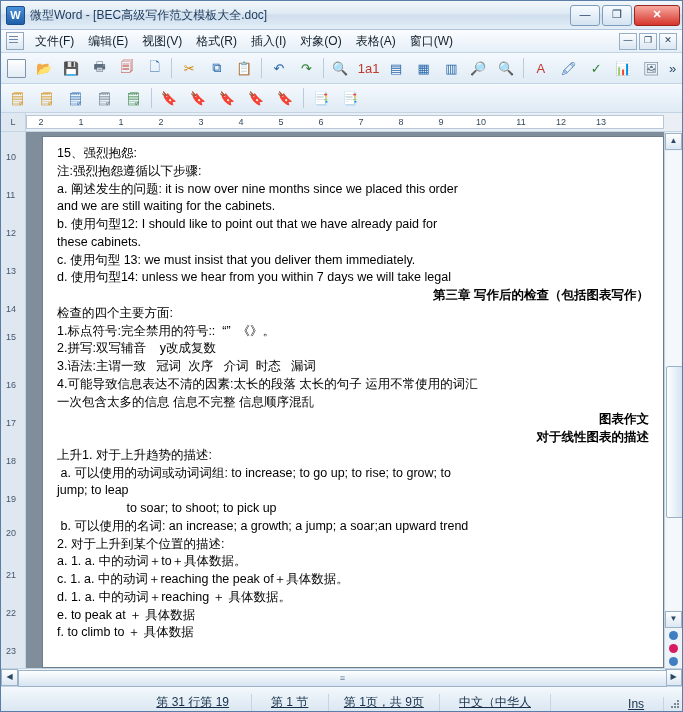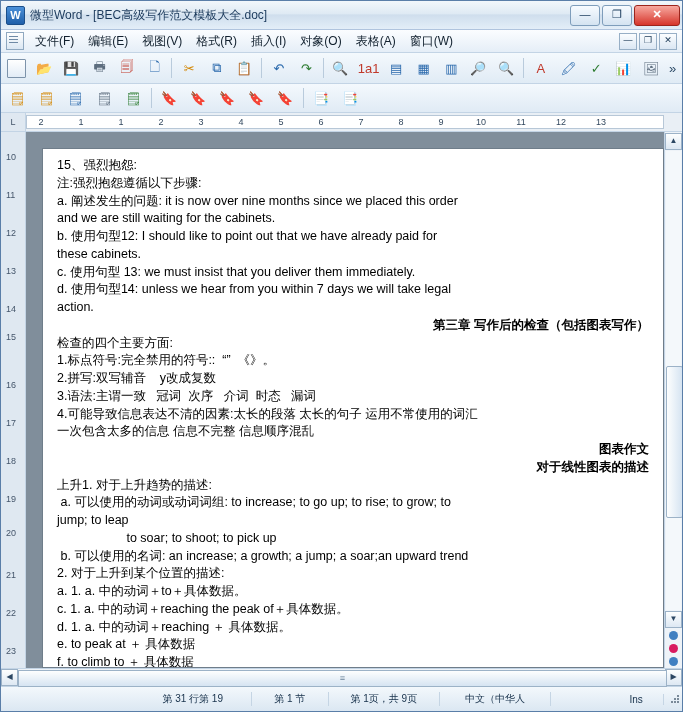--- a/index.html
+++ b/index.html
@@ -213,21 +213,21 @@
   }
   .vruler span {
     position: absolute;
     left: 5px;
   }
   .page-area {
     flex: 1;
     background: #808e9b;
     overflow: hidden;
     position: relative;
-    padding: 16px 0 0 16px;
+    padding: 4px 0 0 16px;
   }
   .page {
     background: #ffffff;
     border: 1px solid #6f7d8a;
     height: 100%;
     box-sizing: border-box;
     padding: 8px 14px;
     font-family: "Liberation Sans", sans-serif;
     font-size: 12.5px;
     line-height: 1.42;
@@ -293,25 +293,26 @@
     width: 14px; height: 7px;
     color: #6a8199;
     font-size: 9px;
     line-height: 7px;
     text-align: center;
   }
   
   .statusbar {
     height: 24px;
     display: flex;
-    align-items: center;
+    align-items: flex-end;
     background: linear-gradient(180deg,#f3f8fc,#dbe7f2);
     border-top: 1px solid #c3d4e5;
-    font-size: 10px;
+    font-size: 12px;
     color: #16304a;
+    text-decoration: underline;
   }
   .st-cell {
     display: flex;
     align-items: center;
     justify-content: center;
     padding: 0 6px;
     border-right: 1px solid #c5d5e4;
     white-space: nowrap;
   }
   .st-spacer { flex: 1; border-right: 1px solid #c5d5e4; }
@@ -449,21 +450,20 @@
     <div class="page-area">
       <div class="page">
         <p>15、强烈抱怨:</p>
         <p>注:强烈抱怨遵循以下步骤:</p>
         <p>a. 阐述发生的问题: it is now over nine months since we placed this order</p>
         <p>and we are still waiting for the cabinets.</p>
         <p>b. 使用句型12: I should like to point out that we have already paid for</p>
         <p>these cabinets.</p>
         <p>c. 使用句型 13: we must insist that you deliver them immediately.</p>
         <p>d. 使用句型14: unless we hear from you within 7 days we will take legal</p>
-        <p>action.</p>
         <p class="center">第三章 写作后的检查（包括图表写作）</p>
         <p>检查的四个主要方面:</p>
         <p>1.标点符号:完全禁用的符号::  “”  《》。</p>
         <p>2.拼写:双写辅音    y改成复数</p>
         <p>3.语法:主谓一致   冠词  次序   介词  时态   漏词</p>
         <p>4.可能导致信息表达不清的因素:太长的段落 太长的句子 运用不常使用的词汇</p>
         <p>一次包含太多的信息 信息不完整 信息顺序混乱</p>
         <p class="center">图表作文</p>
         <p class="center">对于线性图表的描述</p>
         <p>上升1. 对于上升趋势的描述:</p>

